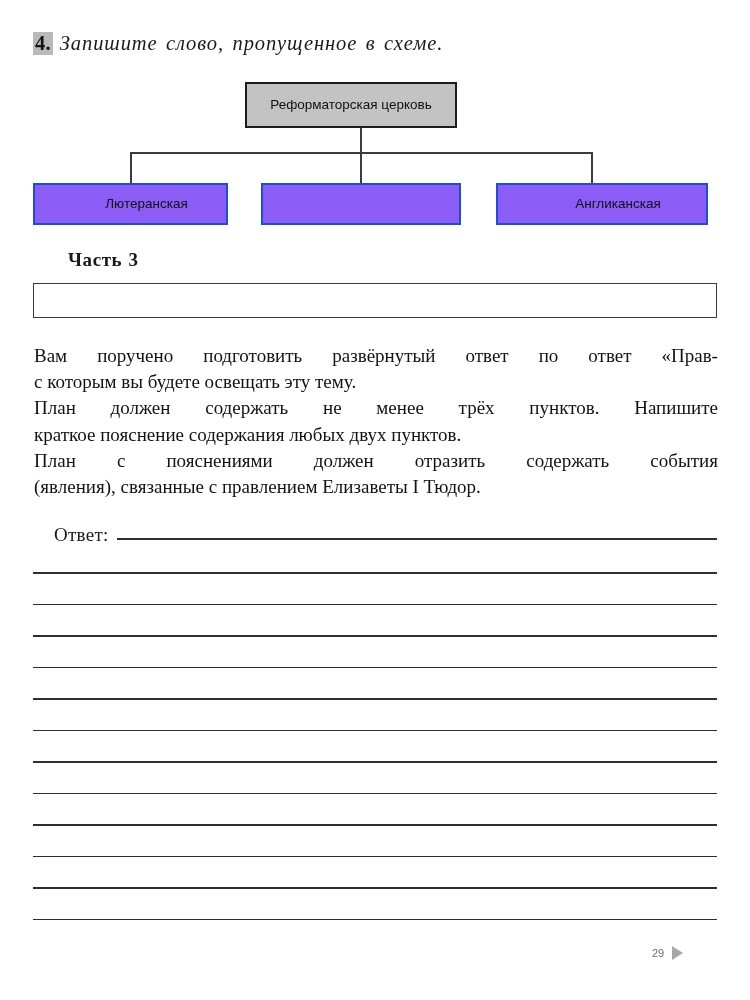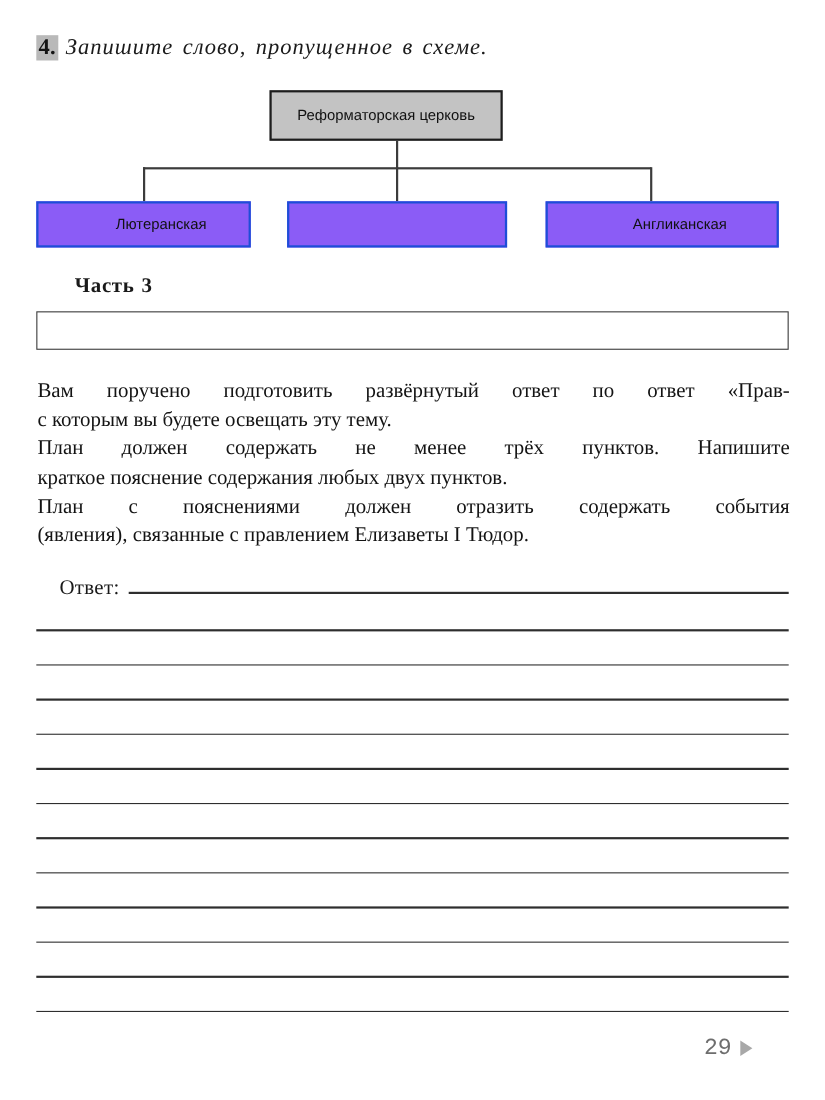--- a/index.html
+++ b/index.html
@@ -197,23 +197,24 @@
     position: absolute;
     left: 640px;
     top: 940px;
     width: 80px;
     height: 26px;
     display: flex;
     align-items: center;
     gap: 8px;
   }
   .page-num {
-    font-family: Liberation Mono, monospace;
-    font-size: 21px;
+    font-family: Liberation Sans, sans-serif;
+    font-size: 11px;
     color: #6e6e6e;
+    margin-left: 12px;
   }
   .tri {
     width: 0; height: 0;
     border-left: 11px solid #a8a8a8;
     border-top: 7.5px solid transparent;
     border-bottom: 7.5px solid transparent;
   }
 </style>
 </head>
 <body>

